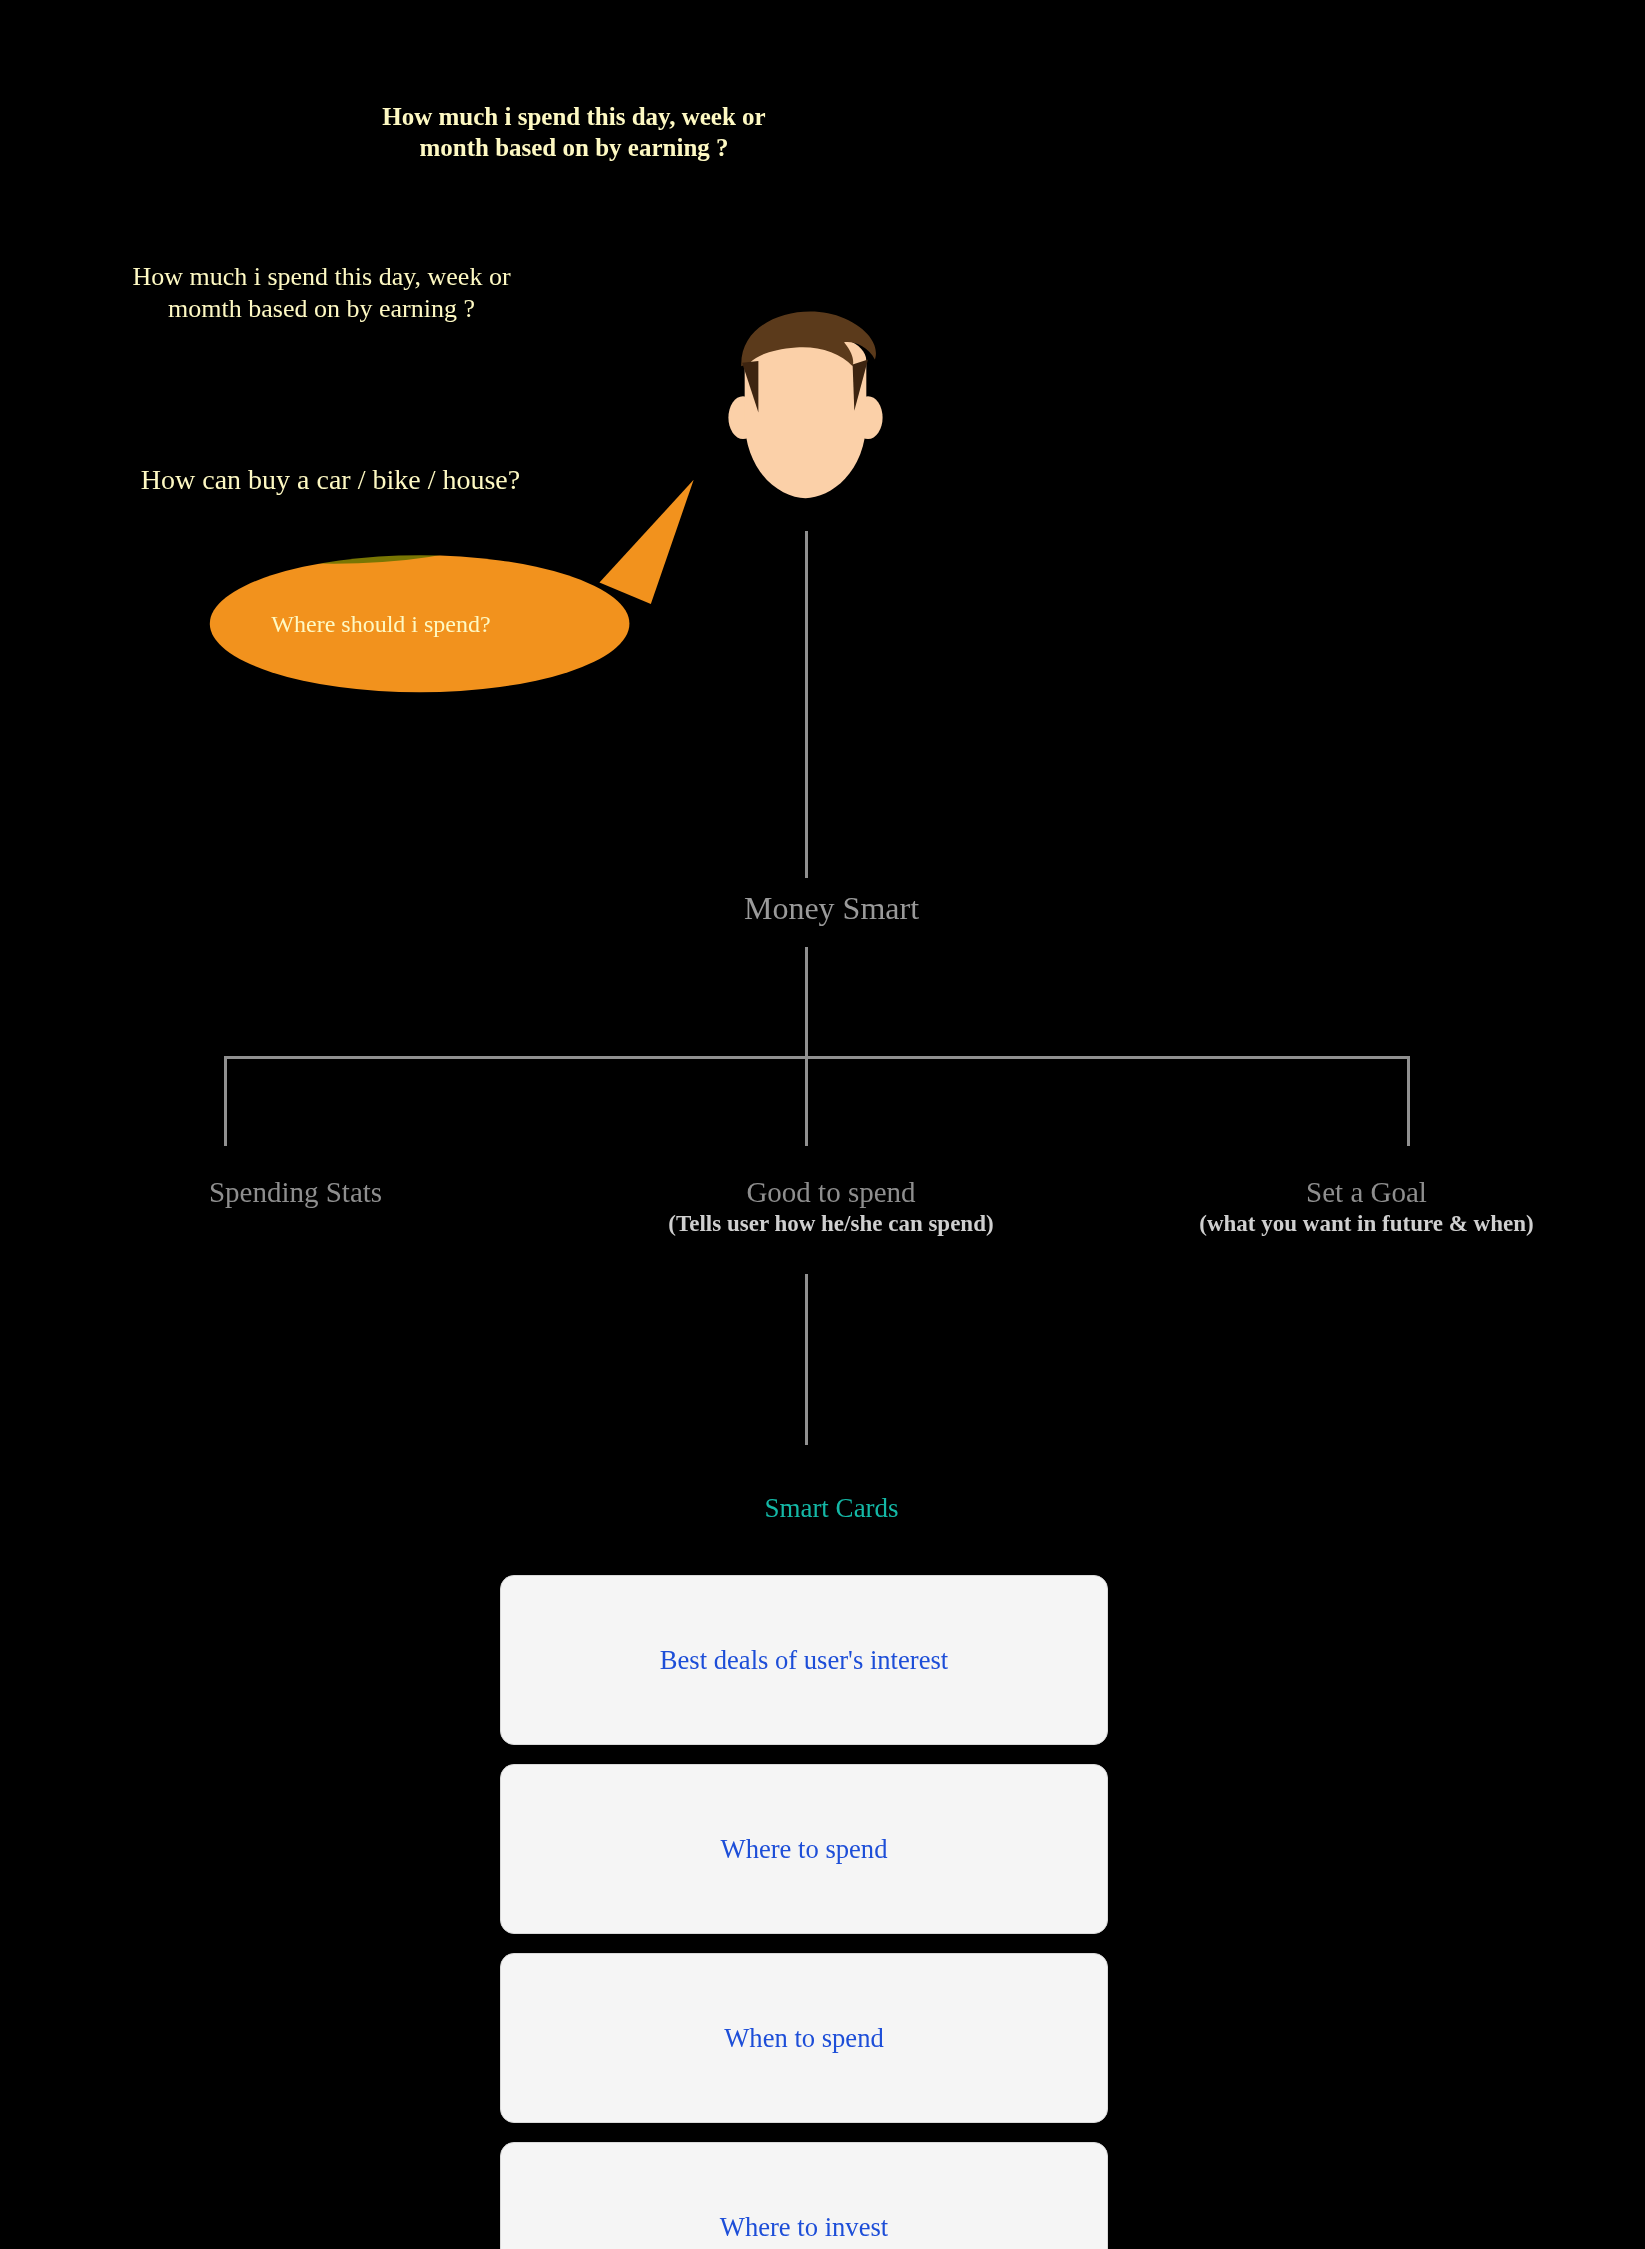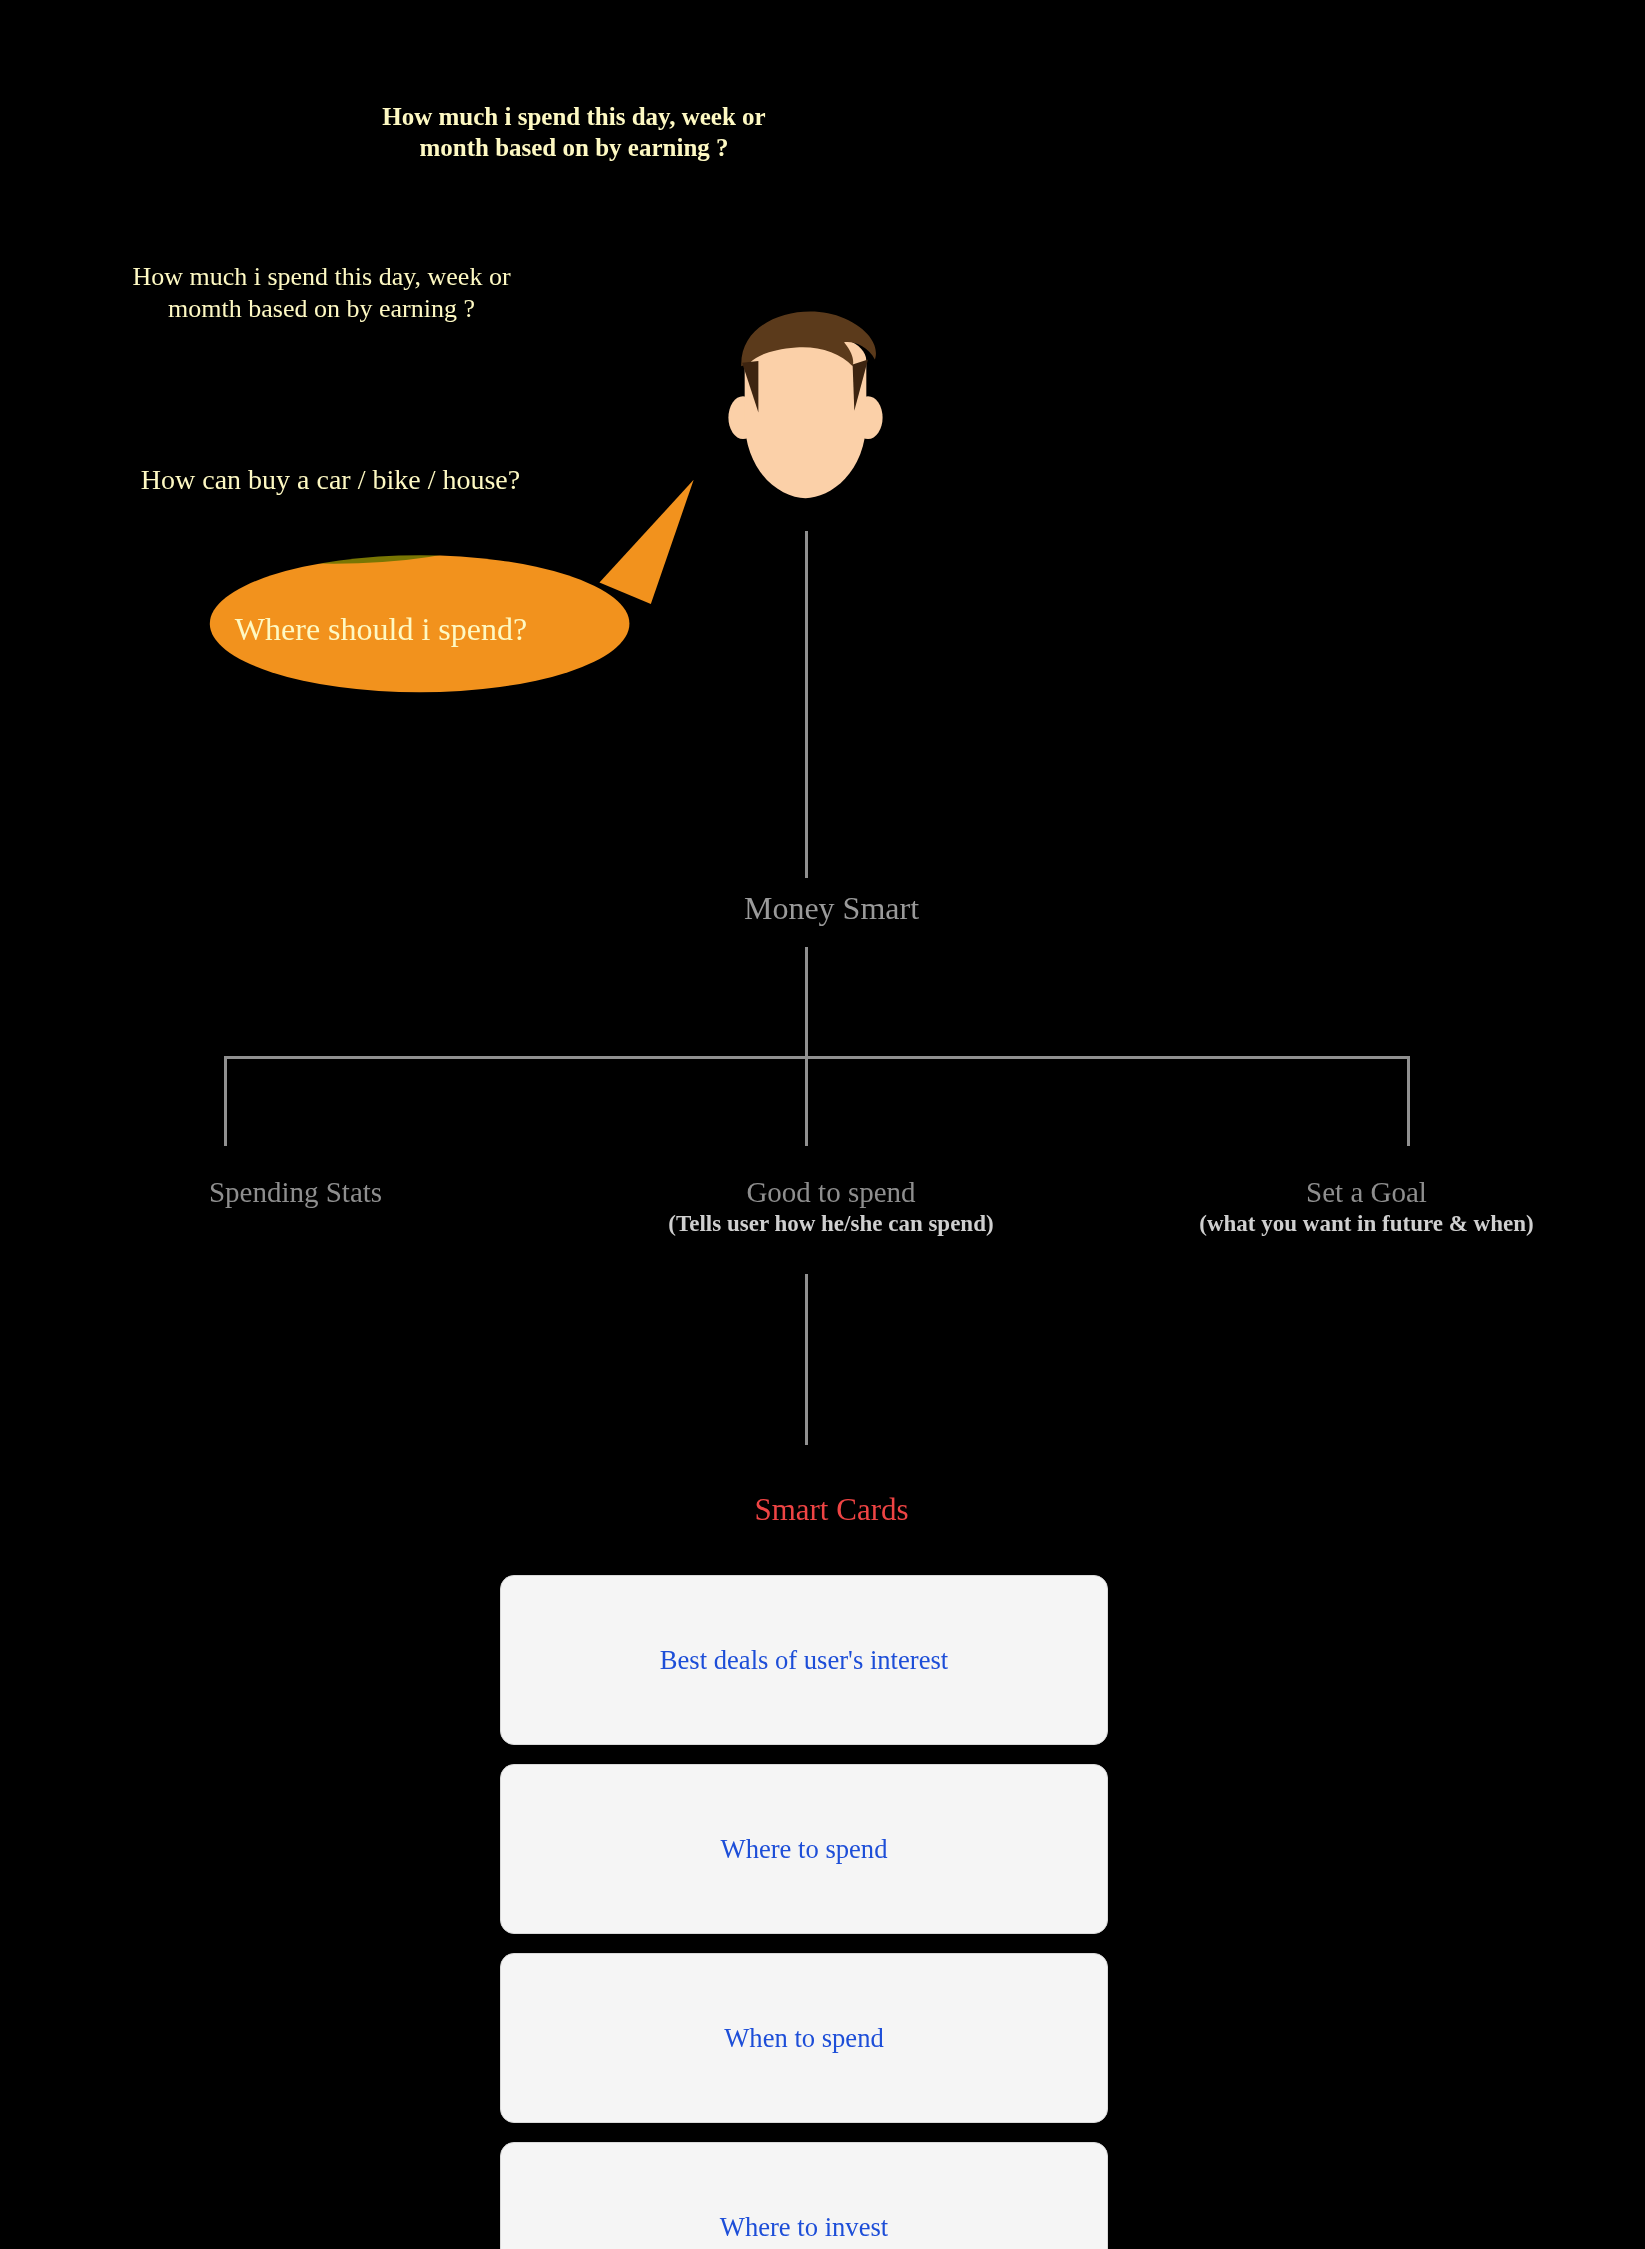--- a/index.html
+++ b/index.html
@@ -21,42 +21,42 @@
     color:#fef9c3;
     text-align:center;
     line-height:1.24;
     font-family:"Liberation Serif", serif;
     pointer-events:none;
     white-space:pre-line;
   }
   .bt-pink   { left:317px; top:101px;  width:514px; font-size:25px; font-weight:bold; }
   .bt-teal   { left:26px;  top:261px;  width:591px; font-size:26px; }
   .bt-green  { left:69px;  top:463px;  width:523px; font-size:28px; }
-  .bt-orange { left:197px; top:610px;  width:368px; font-size:32px; }
+  .bt-orange { left:197px; top:610px;  width:368px; font-size:24px; }
 
   
   .avatar { position:absolute; left:724px; top:308px; width:163px; height:197px; }
 
   
   .tree-line { position:absolute; background:#909090; }
 
   .node-label {
     position:absolute;
     text-align:center;
     font-family:"Liberation Serif", serif;
     color:#8f8f8f;
     line-height:1.12;
   }
   .node-root   { left:480px;  top:891px; width:703px; font-size:32px; color:#9a9a9a; }
   .node-branch { font-size:29px; color:#8e8e8e; }
   .node-sub    { display:block; font-size:23px; color:#cfcfcf; font-weight:bold; margin-top:2.6px; }
   .node-left   { left:0px;    top:1176px; width:591px; }
   .node-mid    { left:514px;  top:1176px; width:634px; }
   .node-right  { left:1071px; top:1176px; width:591px; }
-  .node-cards  { left:480px;  top:1493px; width:703px; font-size:31px; color:#ef4444; }
+  .node-cards  { left:480px;  top:1493px; width:703px; font-size:27px; color:#14b8a6; }
 
   
   .cards { position:absolute; left:500px; top:1575px; width:608px; }
   .card {
     width:608px; height:170px;
     background:#f5f5f5;
     border:0.9px solid #d9d9d9;
     border-radius:14px;
     display:flex; align-items:center; justify-content:center;
     margin-bottom:19px;

